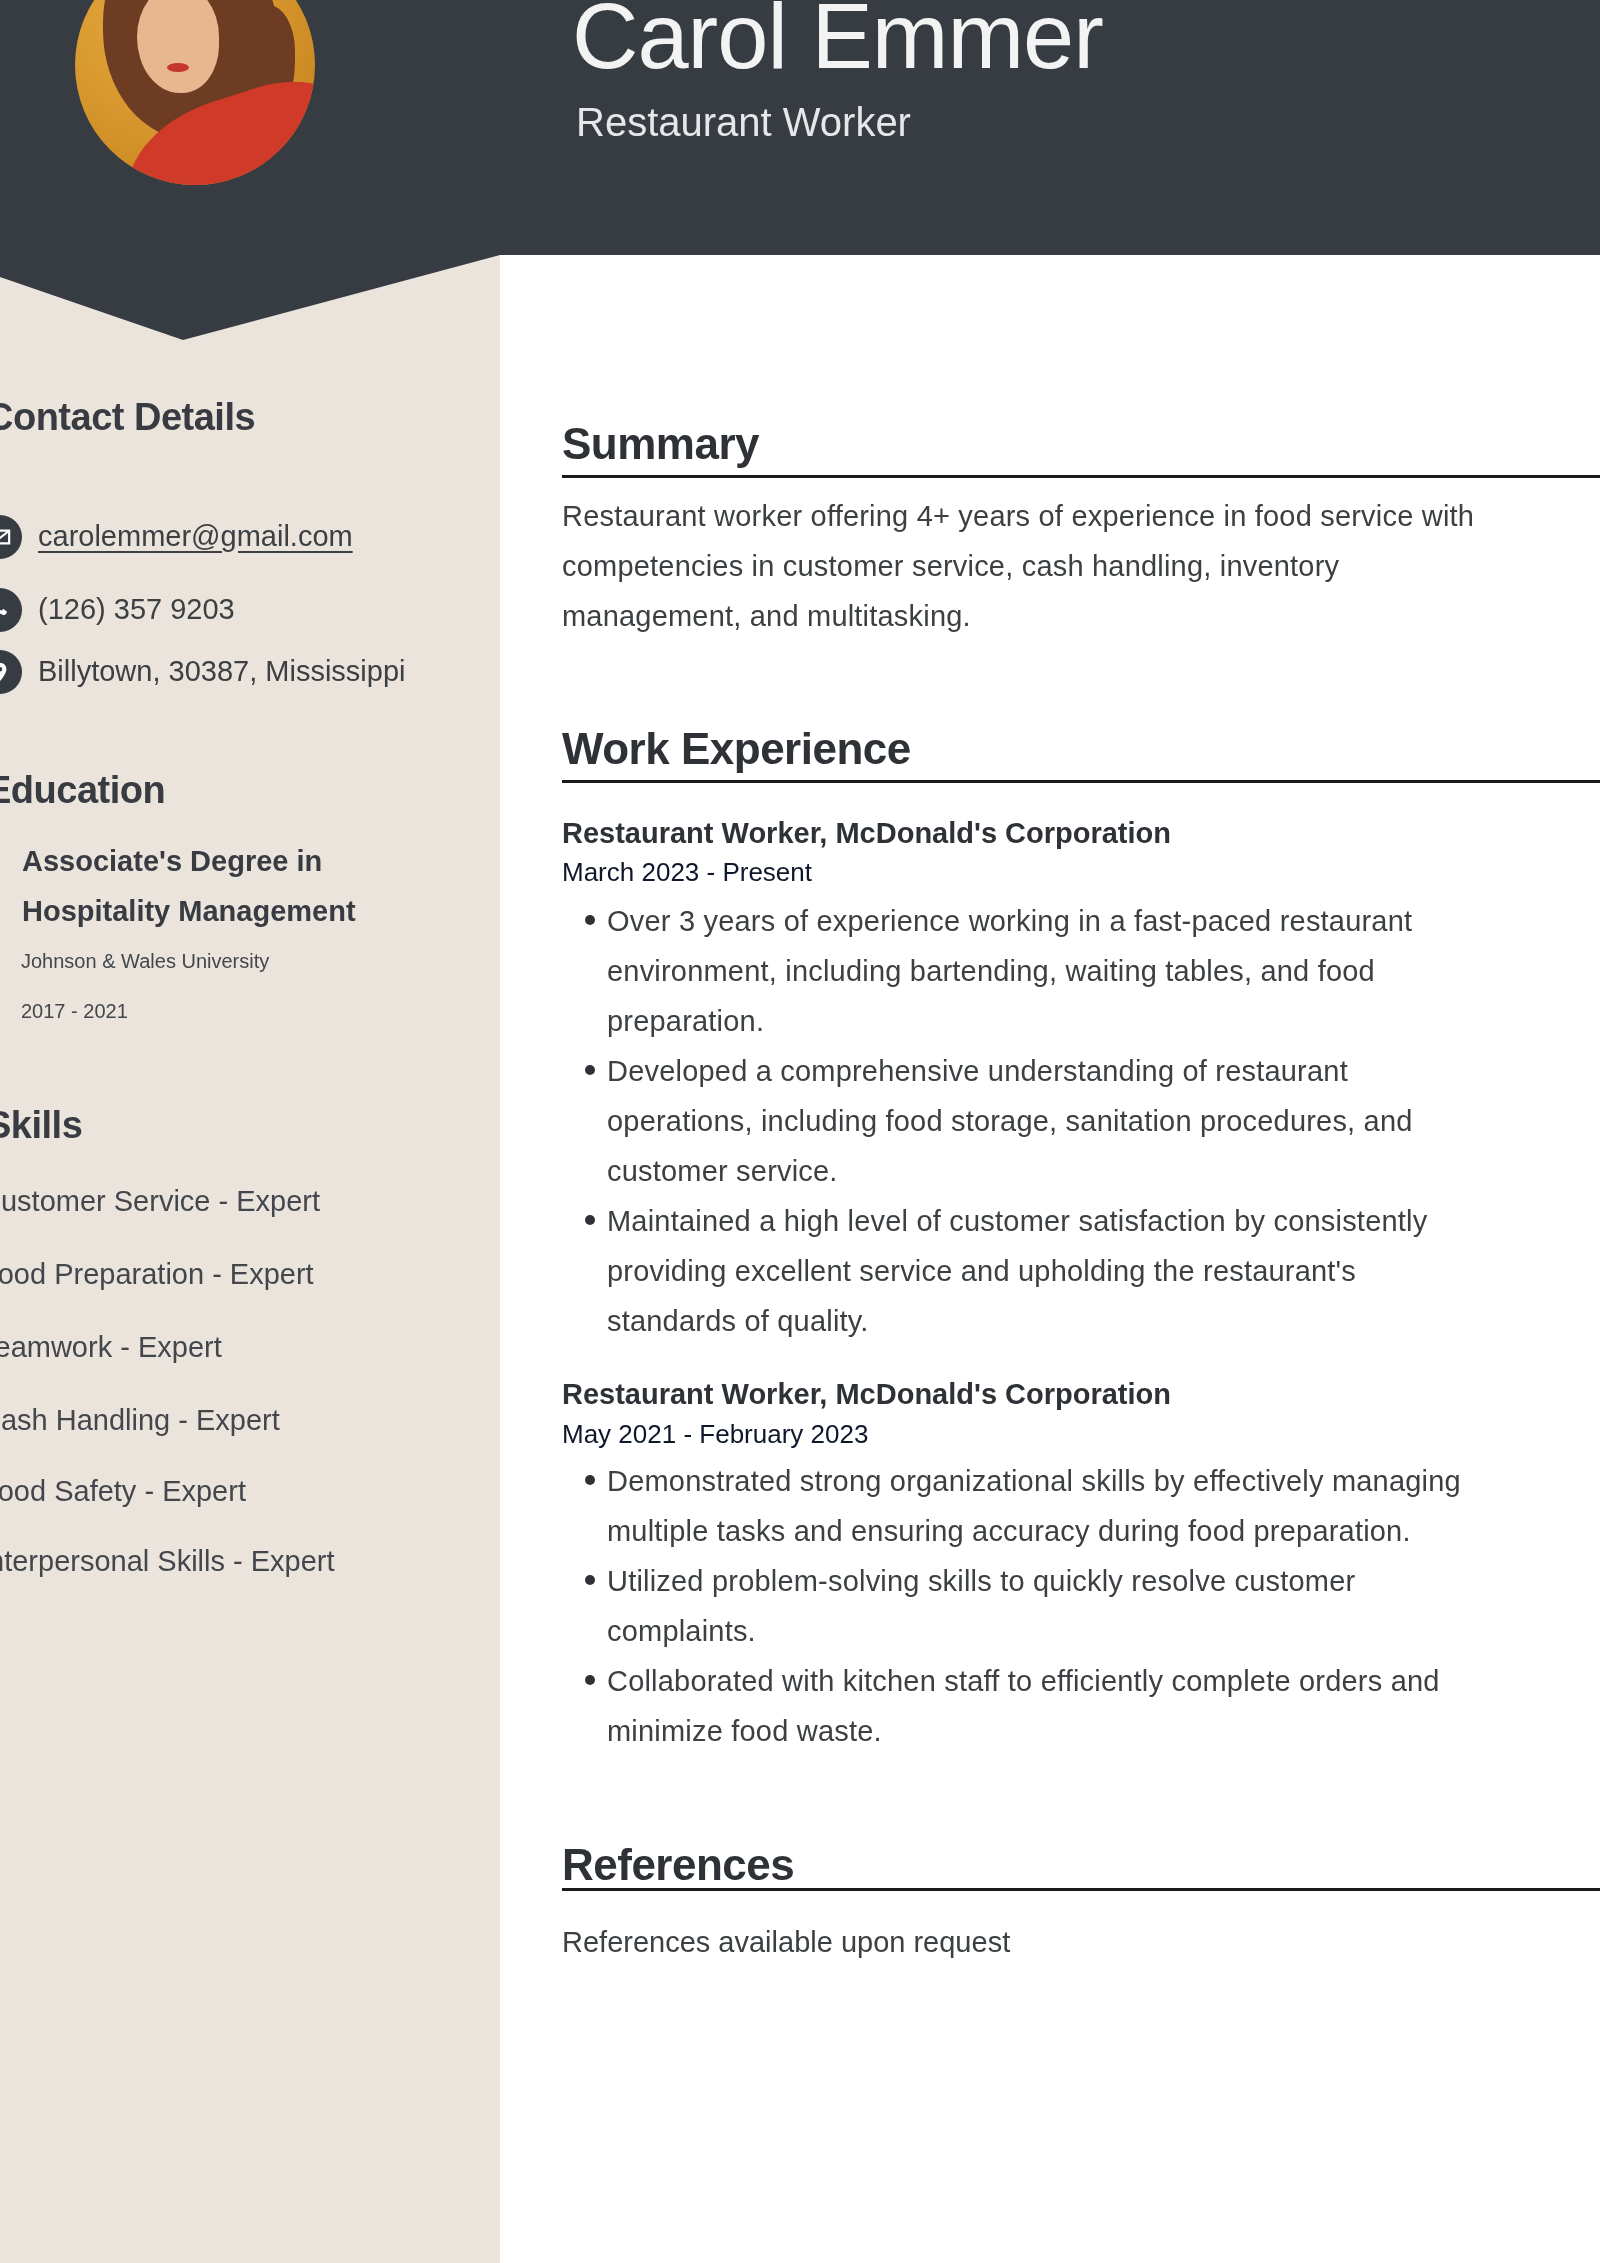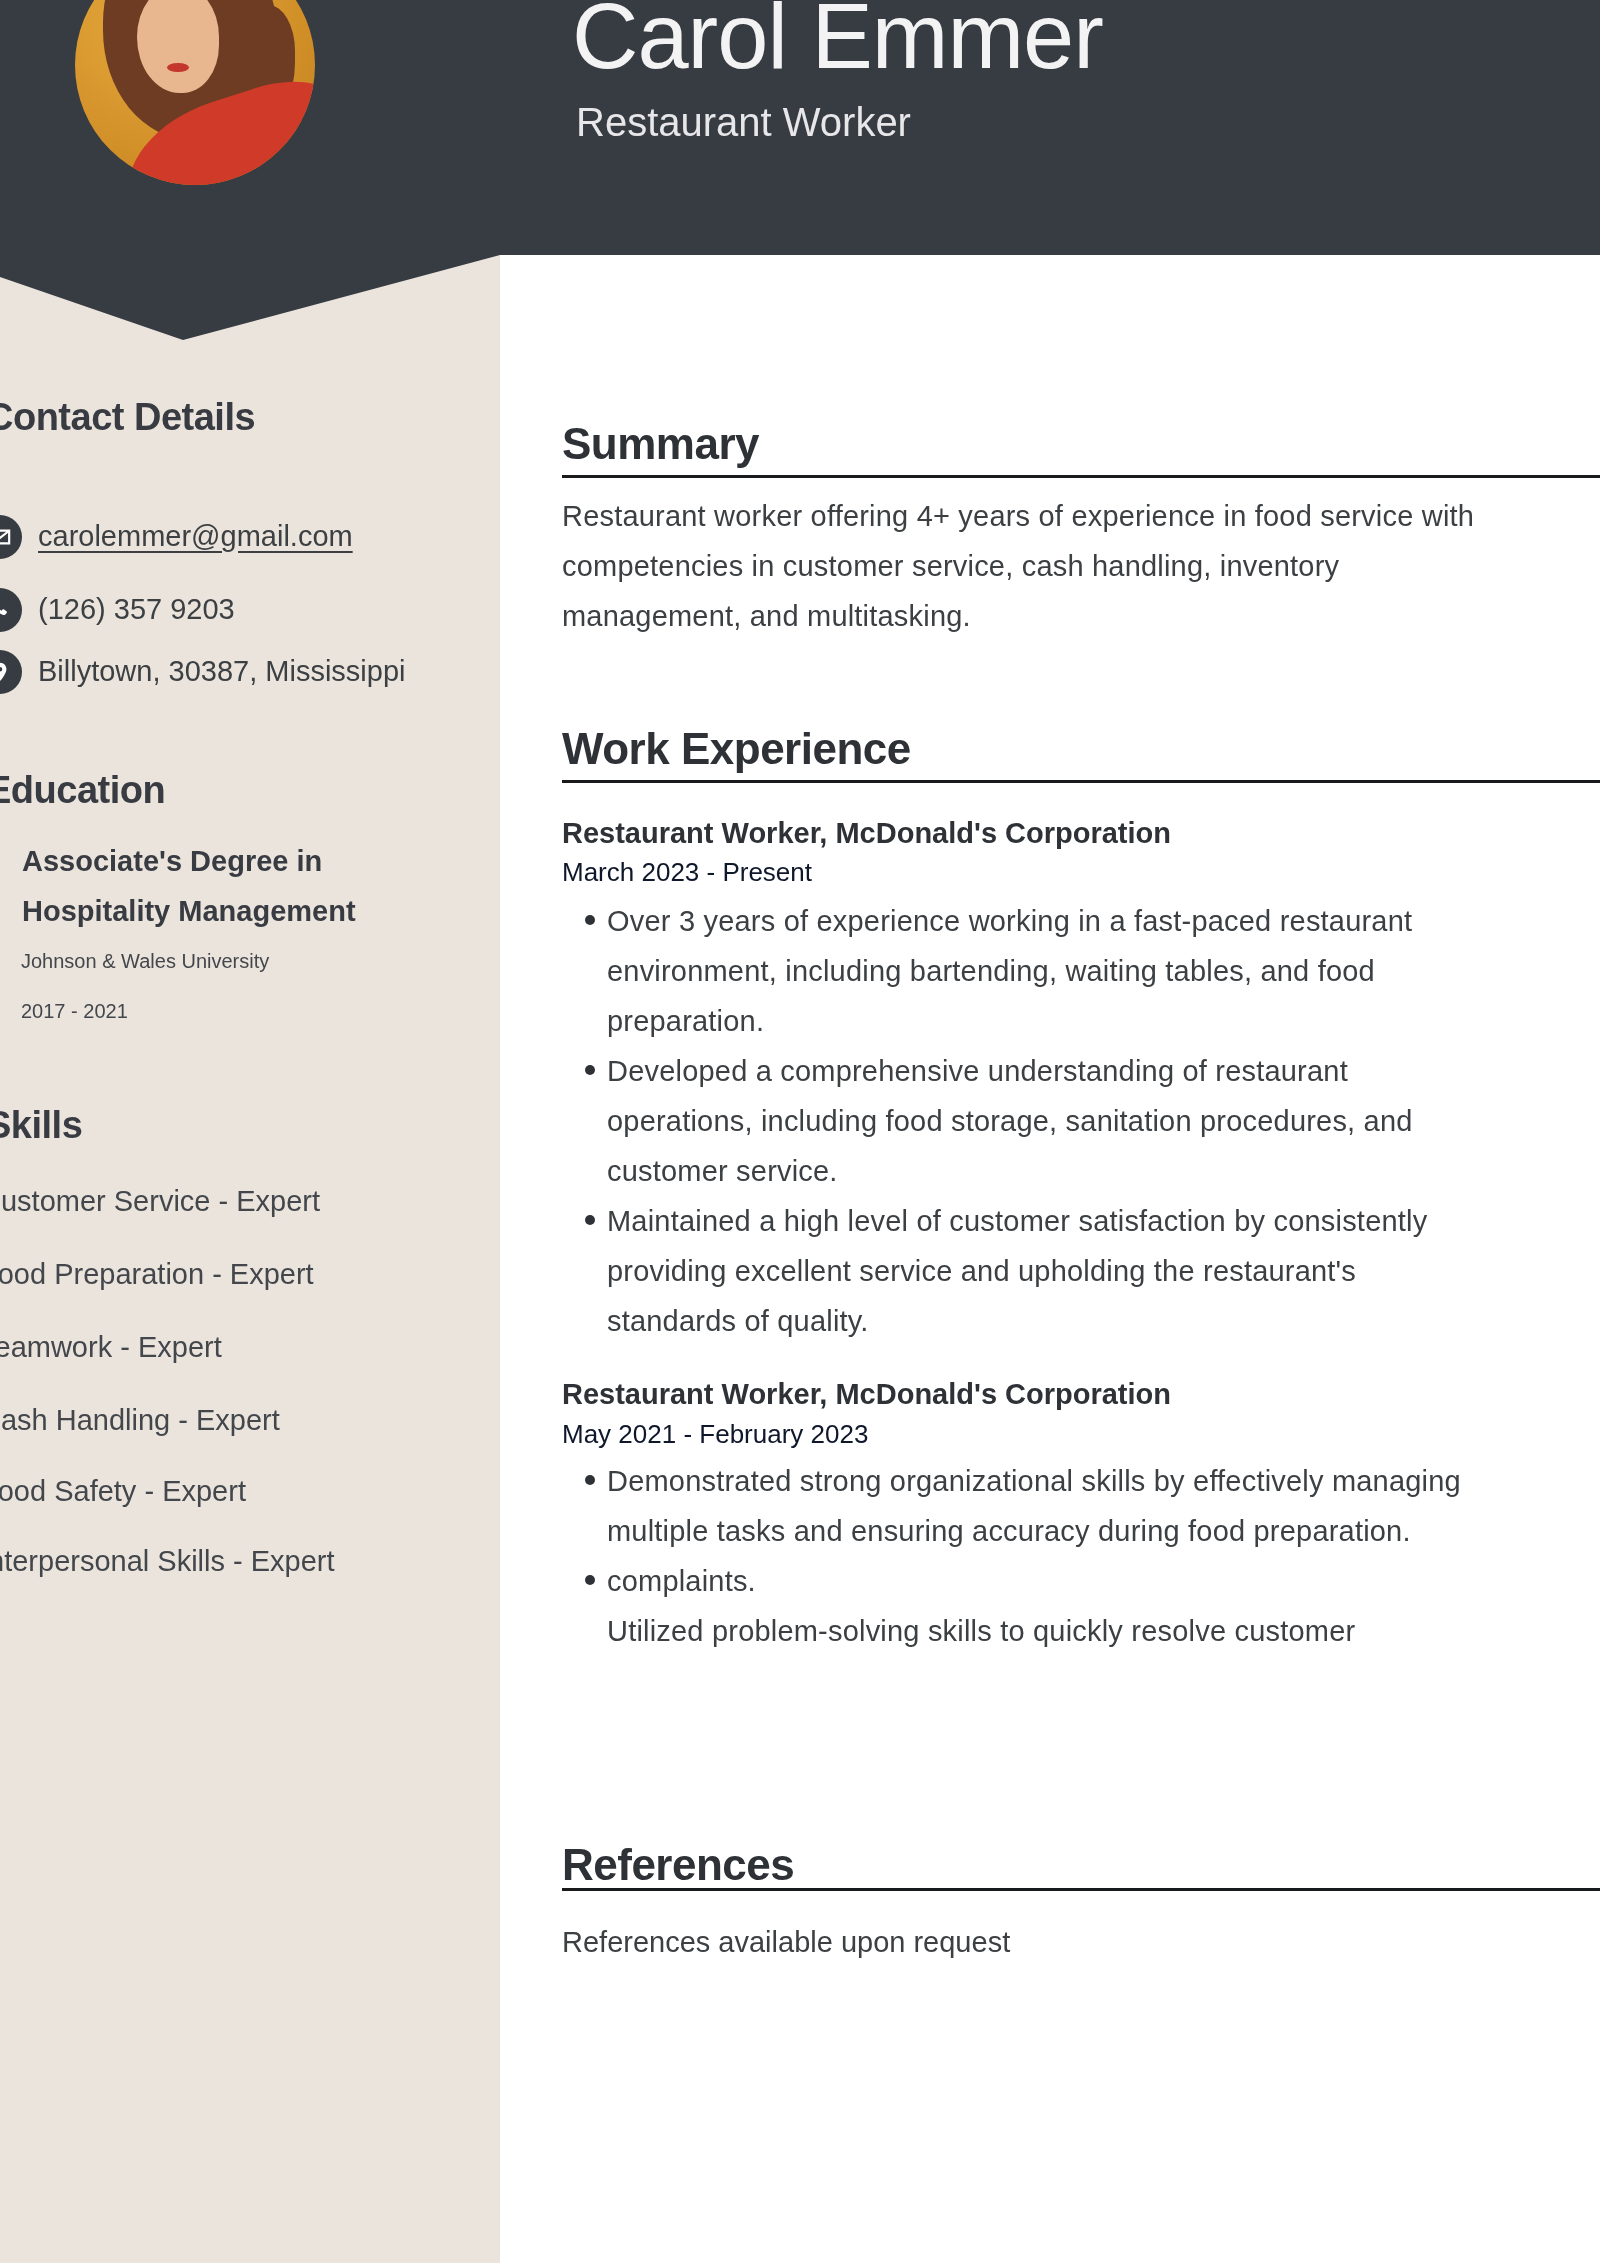--- a/index.html
+++ b/index.html
@@ -160,22 +160,29 @@
   <div class="bullet" style="top:1456px;">
     <span class="dot"></span>
     <div class="blines">
       <div>Demonstrated strong organizational skills by effectively managing</div>
       <div>multiple tasks and ensuring accuracy during food preparation.</div>
     </div>
   </div>
   <div class="bullet" style="top:1556px;">
     <span class="dot"></span>
     <div class="blines">
+      <div>Utilized problem-solving skills to quickly resolve customer</div>
       <div>complaints.</div>
-      <div>Utilized problem-solving skills to quickly resolve customer</div>
+    </div>
+  </div>
+  <div class="bullet" style="top:1656px;">
+    <span class="dot"></span>
+    <div class="blines">
+      <div>Collaborated with kitchen staff to efficiently complete orders and</div>
+      <div>minimize food waste.</div>
     </div>
   </div>
 
   <div class="main-h" style="top:1834px;margin-top:8px;">References</div>
   <div class="rule" style="top:1888px;"></div>
   <div class="ref-text" style="top:1924px;">References available upon request</div>
 
 </div>
 
 </body></html>

